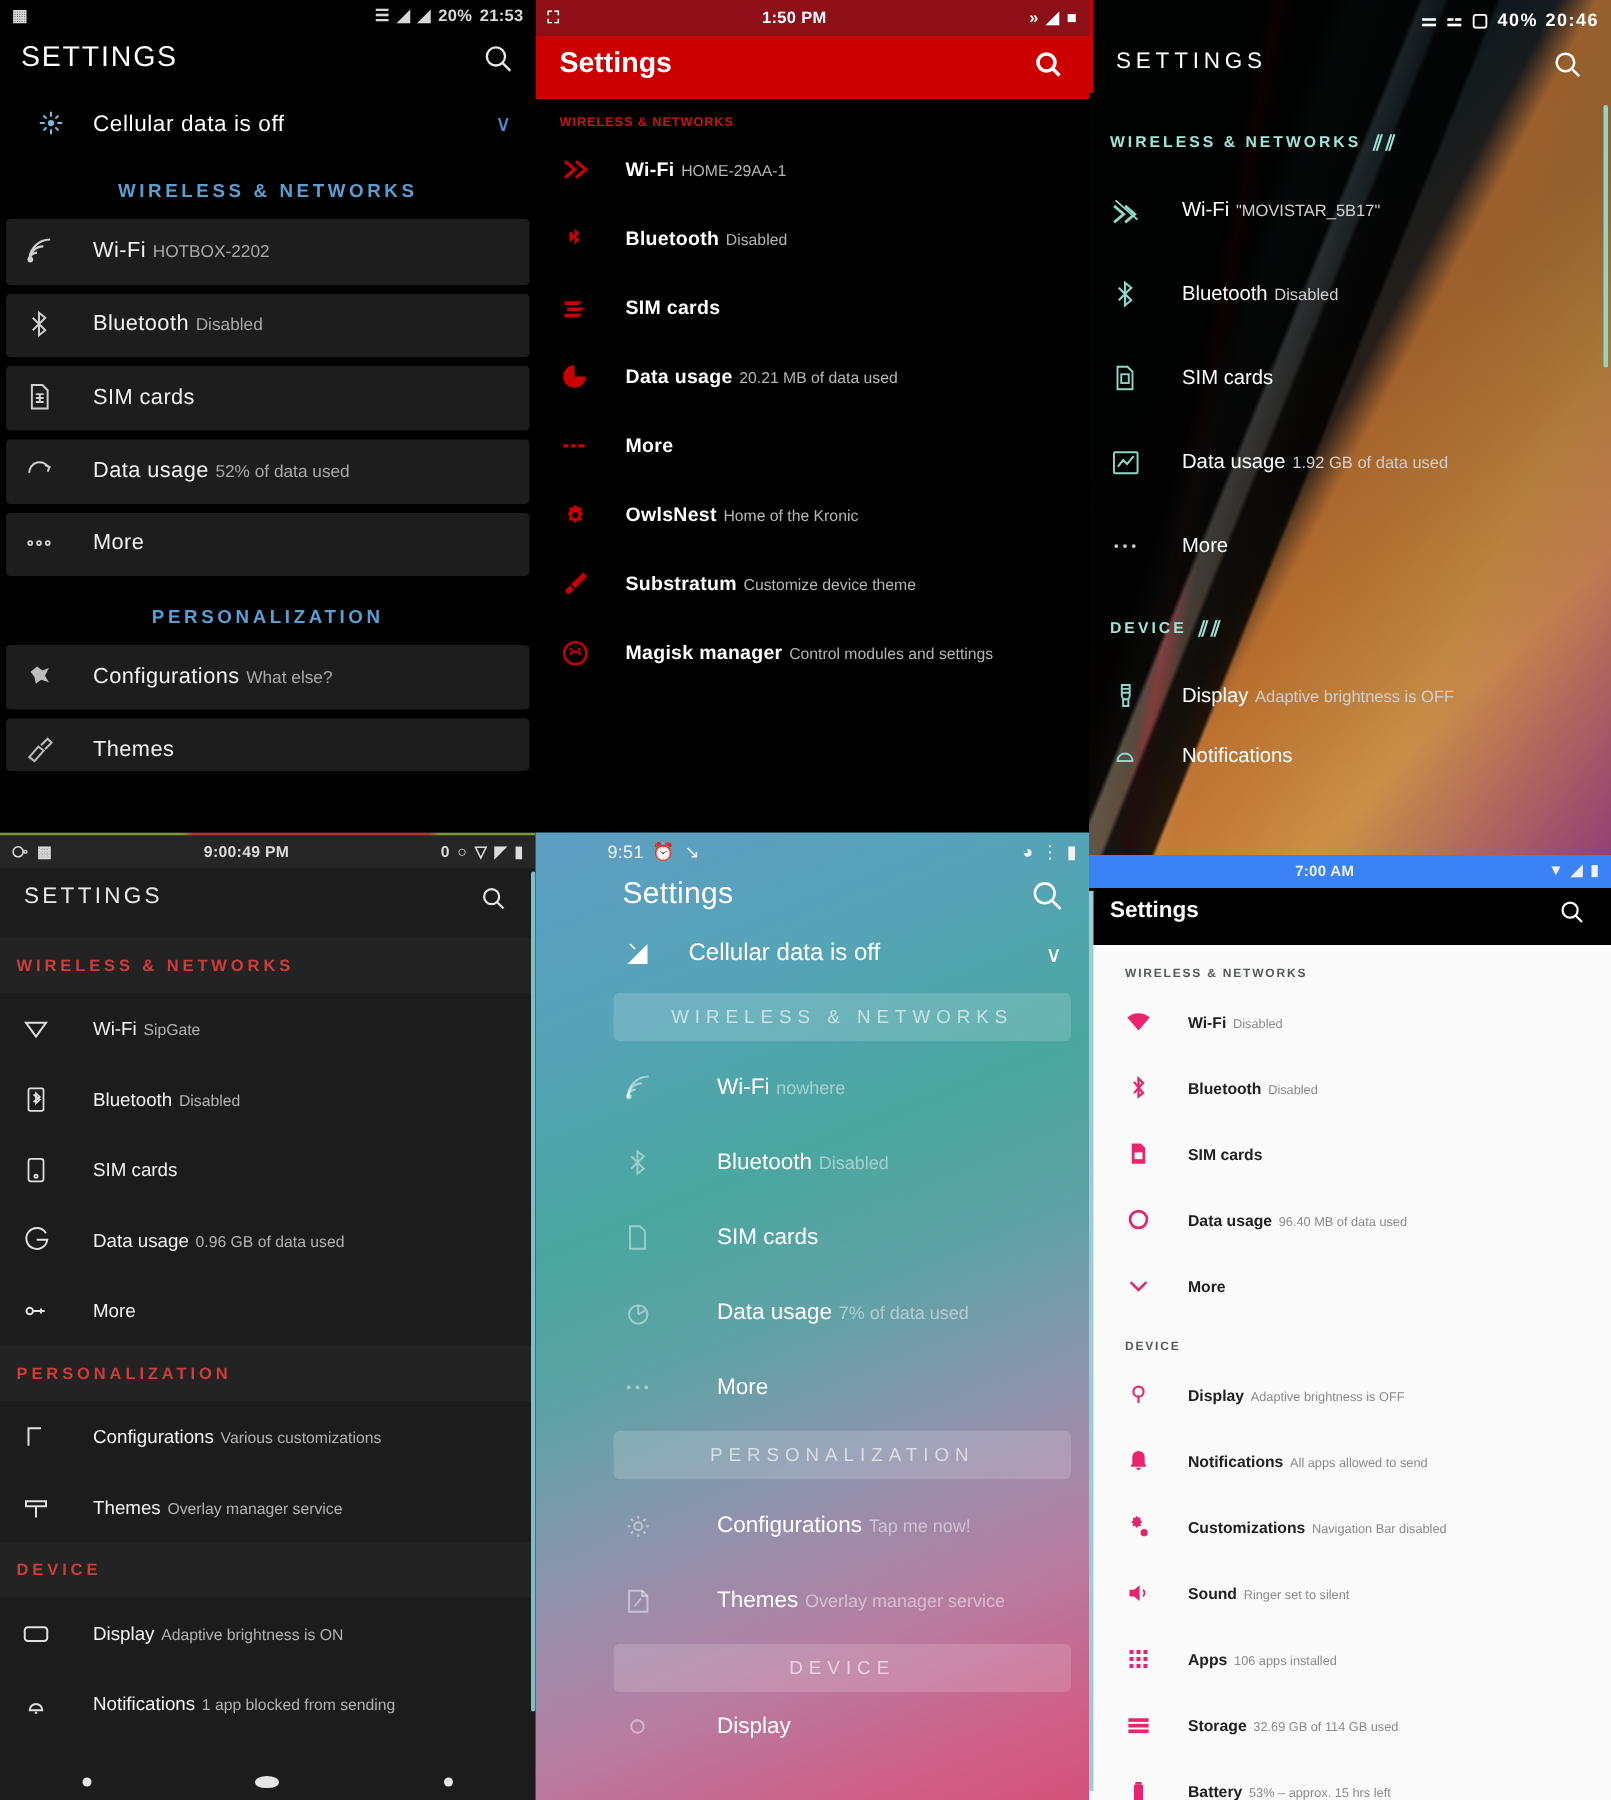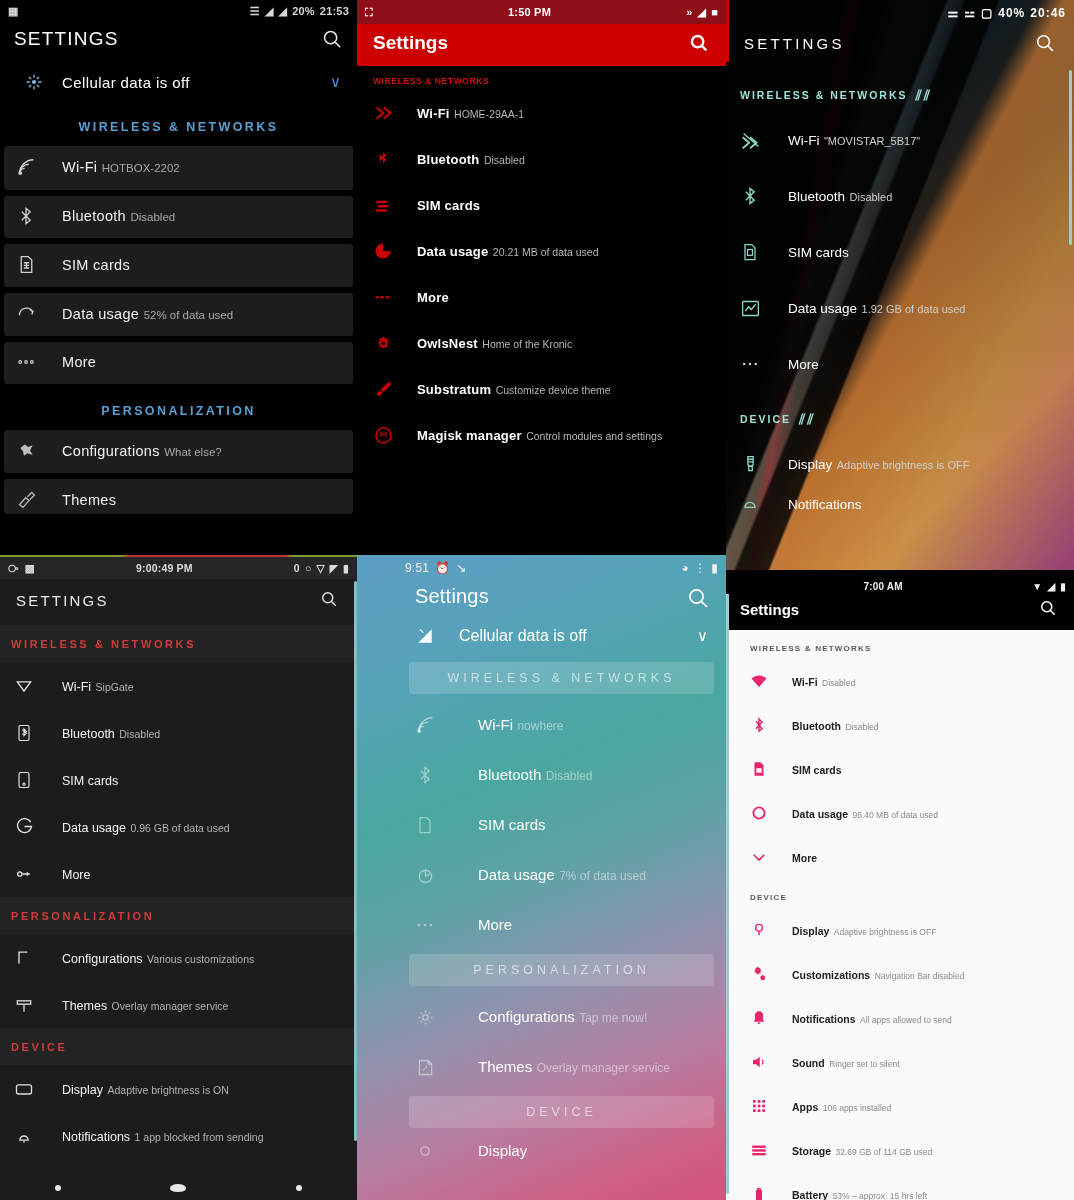--- a/index.html
+++ b/index.html
@@ -22,21 +22,21 @@
     font-size: 11px; font-weight: bold;
     letter-spacing: .2px;
   }
   .sb-left { display: flex; align-items: center; gap: 6px; }
   .sb-mid  { flex: 1; text-align: center; }
   .sb-right{ display: flex; align-items: center; gap: 5px; }
 
   .glyph { display: inline-block; line-height: 1; }
 
   
-  .appbar { display: flex; align-items: center; justify-content: space-between; }
+  .appbar { display: flex; justify-content: space-between; }
   .appbar .title { white-space: nowrap; }
   .search-ico { width: 22px; height: 22px; flex: 0 0 auto; }
   .sechdr { white-space: nowrap; }
 
   
   #p1 { left:0; top:0; width:357px; height:555px; background:#000; color:#fff; }
   #p1 .statusbar { color:#d8d8d8; height:22px; font-size:11px; }
   #p1 .appbar { padding: 6px 14px 10px 14px; }
   #p1 .appbar .title { font-size:19px; letter-spacing:1.2px; color:#fff; }
   #p1 .cell {
@@ -133,21 +133,21 @@
   #p5 .sechdr { background:rgba(255,255,255,.16); border-radius:4px;
                 margin:4px 12px 6px 12px; padding:9px 0; text-align:center;
                 font-size:12.5px; letter-spacing:4px; color:rgba(255,255,255,.62); }
   #p5 .r { display:flex; align-items:center; gap:37px; padding:7px 18px 7px 18px; min-height:50px; }
   #p5 .r .ico { width:26px; color:rgba(255,255,255,.45); }
   #p5 .r .t1 { font-size:15px; color:#fff; }
   #p5 .r .t2 { font-size:12px; color:rgba(255,255,255,.48); margin-top:1px; }
 
   
   #p6 { left:726px; top:570px; width:348px; height:630px; background:#fafafa; color:#222; }
-  #p6 .statusbar { background:#000000; color:#f0f0f0; height:22px; font-size:10px;align-items:flex-end; }
+  #p6 .statusbar { background:#3b82f6; color:#f0f0f0; height:22px; font-size:10px; }
   #p6 .appbar { background:#000; padding:6px 14px 10px 14px; }
   #p6 .appbar .title { font-size:15px; color:#fff; font-weight:bold; }
   #p6 .sechdr { color:#55595c; font-size:8px; font-weight:bold; letter-spacing:1.2px;
                 padding:14px 0 6px 24px; }
   #p6 .r { display:flex; align-items:center; gap:20px; padding:6px 14px 6px 24px; min-height:44px; }
   #p6 .r .ico { width:22px; color:#e8246c; }
   #p6 .r .t1 { font-size:10.5px; color:#212121; font-weight:bold; }
   #p6 .r .t2 { font-size:8.5px; color:#8a8a8a; margin-top:2px; }
   #p6 .lscroll { position:absolute; left:0px; top:24px; width:3px; height:600px;
                  background:#9fcbd4; }
@@ -791,36 +791,36 @@
             <circle cx="12" cy="9" r="4.5"></circle>
             <path d="M12 13.5V19"></path>
           </svg>
       </span>
       <span class="txt"><span class="t1">Display</span>
       <span class="t2">Adaptive brightness is OFF</span></span>
     </div>
     <div class="r">
       <span class="ico">
         <svg viewBox="0 0 24 24" width="18" height="18" fill="#e8246c">
+            <path d="M12 3a5.5 5.5 0 0 0-5.5 5.5V14L5 17h14l-1.5-3V8.5A5.5 5.5 0 0 0 12 3z"></path>
+            <path d="M10 18h4a2 2 0 0 1-4 0z"></path>
+          </svg>
+      </span>
+      <span class="txt"><span class="t1">Notifications</span>
+      <span class="t2">All apps allowed to send</span></span>
+    </div>
+    <div class="r">
+      <span class="ico">
+        <svg viewBox="0 0 24 24" width="18" height="18" fill="#e8246c">
             <path d="M10 2l1.6 1.6h2.3l-.4 2.3 1.8 1.4-1.6 1.7.6 2.3-2.3-.2-1.5 1.8-1.4-1.8-2.3.3.5-2.3-1.7-1.6 1.8-1.5-.4-2.3h2.3z"></path>
             <circle cx="17" cy="17" r="3.2"></circle>
           </svg>
       </span>
       <span class="txt"><span class="t1">Customizations</span>
       <span class="t2">Navigation Bar disabled</span></span>
-    </div>
-    <div class="r">
-      <span class="ico">
-        <svg viewBox="0 0 24 24" width="18" height="18" fill="#e8246c">
-            <path d="M12 3a5.5 5.5 0 0 0-5.5 5.5V14L5 17h14l-1.5-3V8.5A5.5 5.5 0 0 0 12 3z"></path>
-            <path d="M10 18h4a2 2 0 0 1-4 0z"></path>
-          </svg>
-      </span>
-      <span class="txt"><span class="t1">Notifications</span>
-      <span class="t2">All apps allowed to send</span></span>
     </div>
     <div class="r">
       <span class="ico">
         <svg viewBox="0 0 24 24" width="18" height="18" fill="#e8246c">
             <path d="M4 9h4l5-4v14l-5-4H4z"></path>
             <path d="M16 9a4 4 0 0 1 0 6" fill="none" stroke="#e8246c" stroke-width="1.6"></path>
           </svg>
       </span>
       <span class="txt"><span class="t1">Sound</span>
       <span class="t2">Ringer set to silent</span></span>

